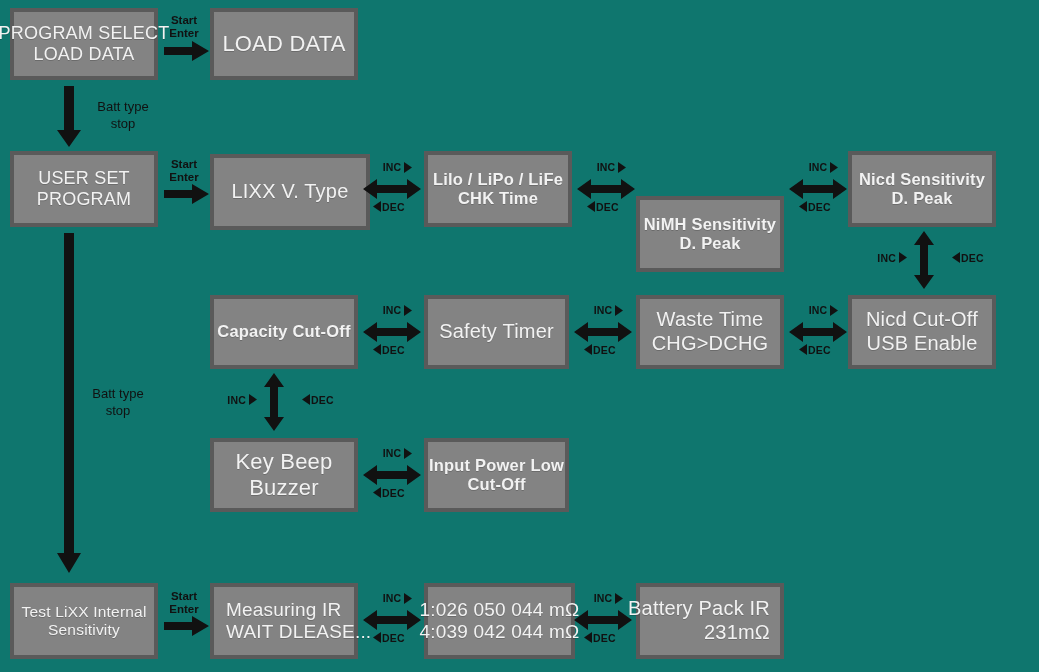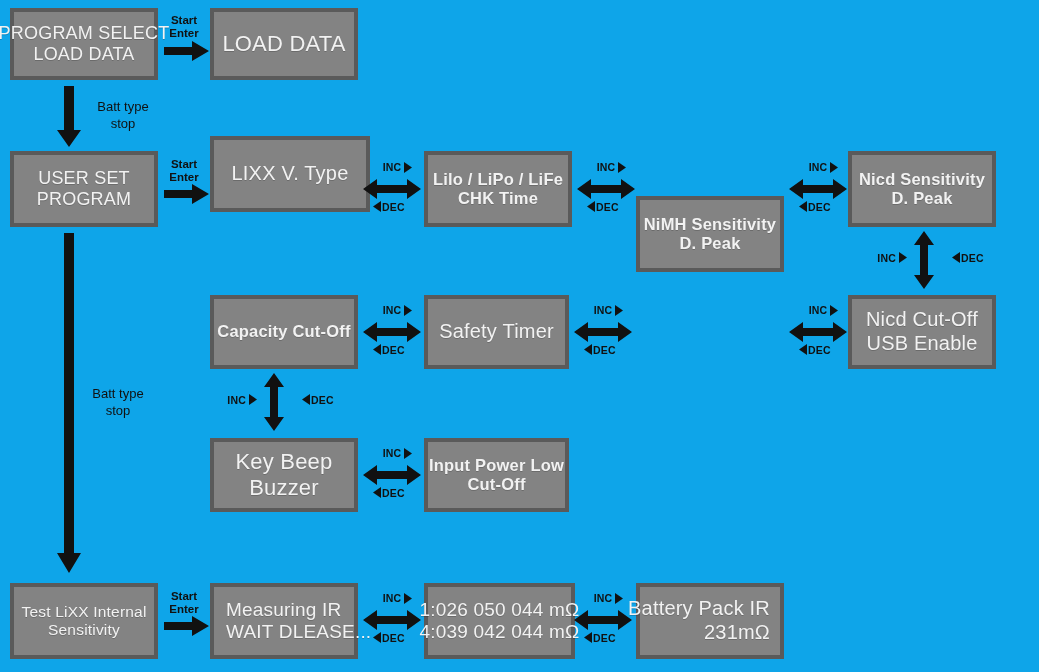--- a/index.html
+++ b/index.html
@@ -5,21 +5,21 @@
 <style>
   html,body{margin:0;padding:0;background:#ffffff;}
   body{
     font-family:"Liberation Sans","DejaVu Sans",sans-serif;
     -webkit-font-smoothing:antialiased;
   }
   #canvas{
     position:relative;
     width:1039px;
     height:672px;
-    background:#0ea5e9;
+    background:#0f766e;
     overflow:hidden;
   }
 
   
   .lcd{
     position:absolute;
     box-sizing:border-box;
     background:#838383;
     border:4px solid #5a5a5a;
     display:flex;
@@ -98,21 +98,21 @@
   </div>
 
   <div class="lbl" style="left:163px;top:158px;width:42px;">Start</div>
   <div class="lbl" style="left:163px;top:171px;width:42px;">Enter</div>
   <div class="arrow" style="left:164px;top:183px;">
     <svg width="46" height="22" viewBox="0 0 46 22">
       <path d="M0,7 L28,7 L28,1 L45,11 L28,21 L28,15 L0,15 Z" fill="#111"></path>
     </svg>
   </div>
 
-  <div class="lcd fs19" style="left:210px;top:136px;width:160px;height:76px;">
+  <div class="lcd fs19" style="left:210px;top:154px;width:160px;height:76px;">
     <span class="ln">LIXX V. Type</span>
   </div>
 
   <div class="lbl inc" style="left:375px;top:161px;width:34px;">INC</div>
   <div class="arrow" style="left:404px;top:162px;">
     <svg width="9" height="11" viewBox="0 0 9 11">
         <path d="M0,0 L8,5.5 L0,11 Z" fill="#111"></path>
       </svg>
   </div>
   <div class="arrow" style="left:363px;top:177px;">
@@ -233,20 +233,24 @@
       <path d="M0,12 L14,2 L14,8 L44,8 L44,2 L58,12 L44,22 L44,16 L14,16 L14,22 Z" fill="#111"></path>
     </svg>
   </div>
   <div class="arrow" style="left:583px;top:344px;">
     <svg width="9" height="11" viewBox="0 0 9 11">
         <path d="M9,0 L1,5.5 L9,11 Z" fill="#111"></path>
       </svg>
   </div>
   <div class="lbl dec" style="left:593px;top:344px;width:34px;text-align:left;">DEC</div>
 
+  <div class="lcd fs19" style="left:636px;top:295px;width:148px;height:74px;">
+    <span class="ln">Waste Time</span>
+    <span class="ln">CHG&gt;DCHG</span>
+  </div>
 
   <div class="lbl inc" style="left:801px;top:304px;width:34px;">INC</div>
   <div class="arrow" style="left:830px;top:305px;">
     <svg width="9" height="11" viewBox="0 0 9 11">
         <path d="M0,0 L8,5.5 L0,11 Z" fill="#111"></path>
       </svg>
   </div>
   <div class="arrow" style="left:789px;top:320px;">
     <svg width="58" height="24" viewBox="0 0 58 24">
       <path d="M0,12 L14,2 L14,8 L44,8 L44,2 L58,12 L44,22 L44,16 L14,16 L14,22 Z" fill="#111"></path>

